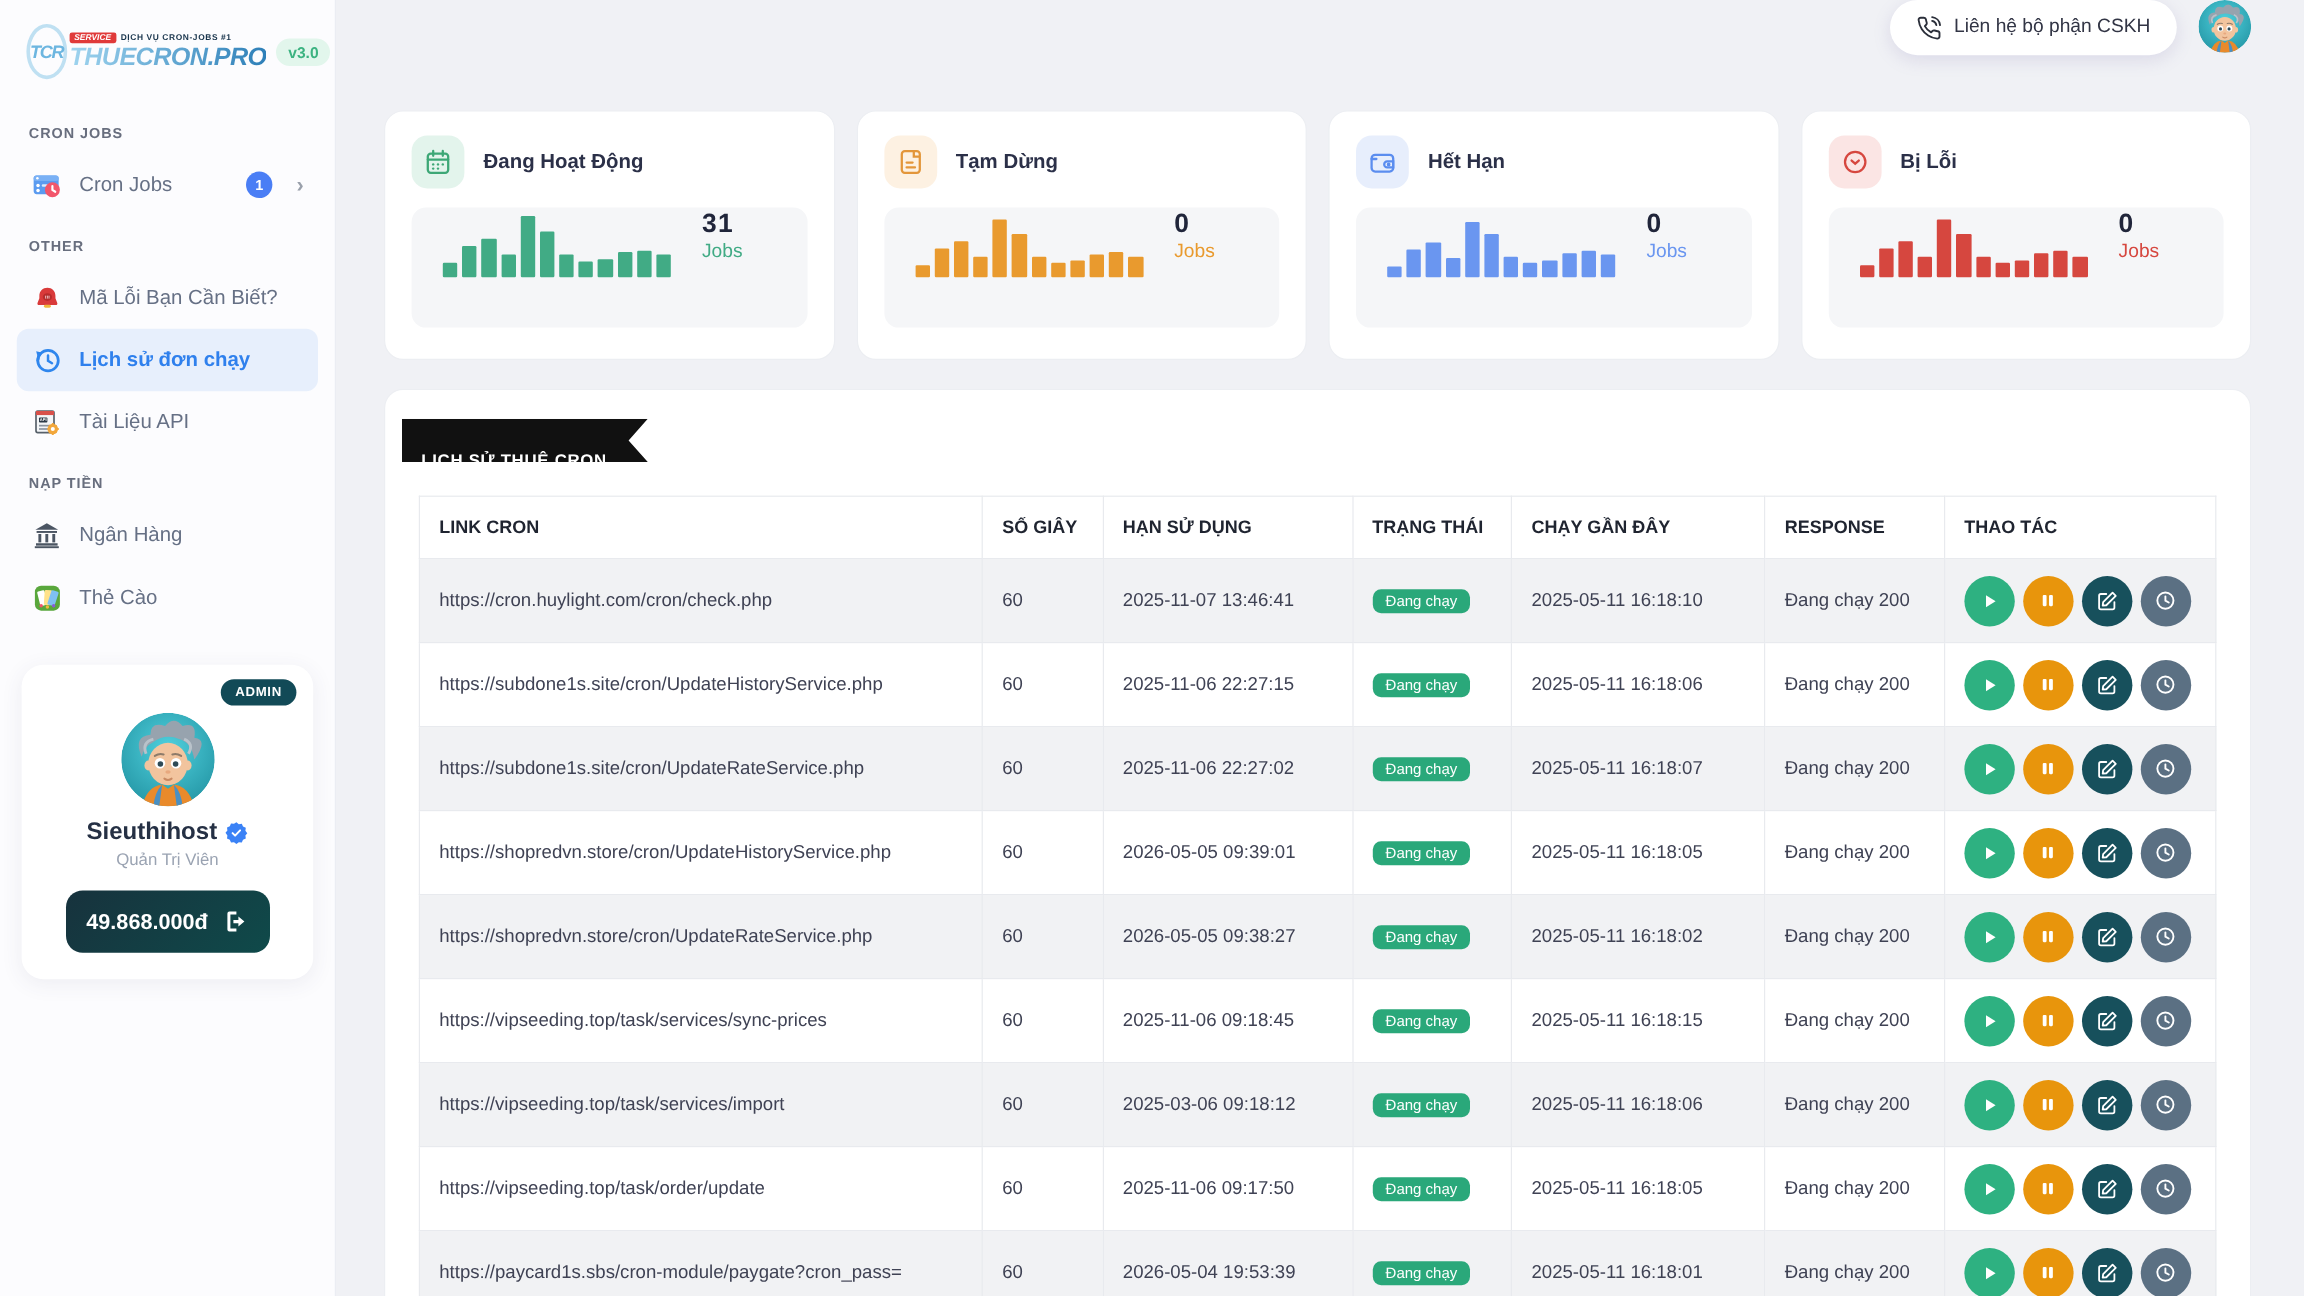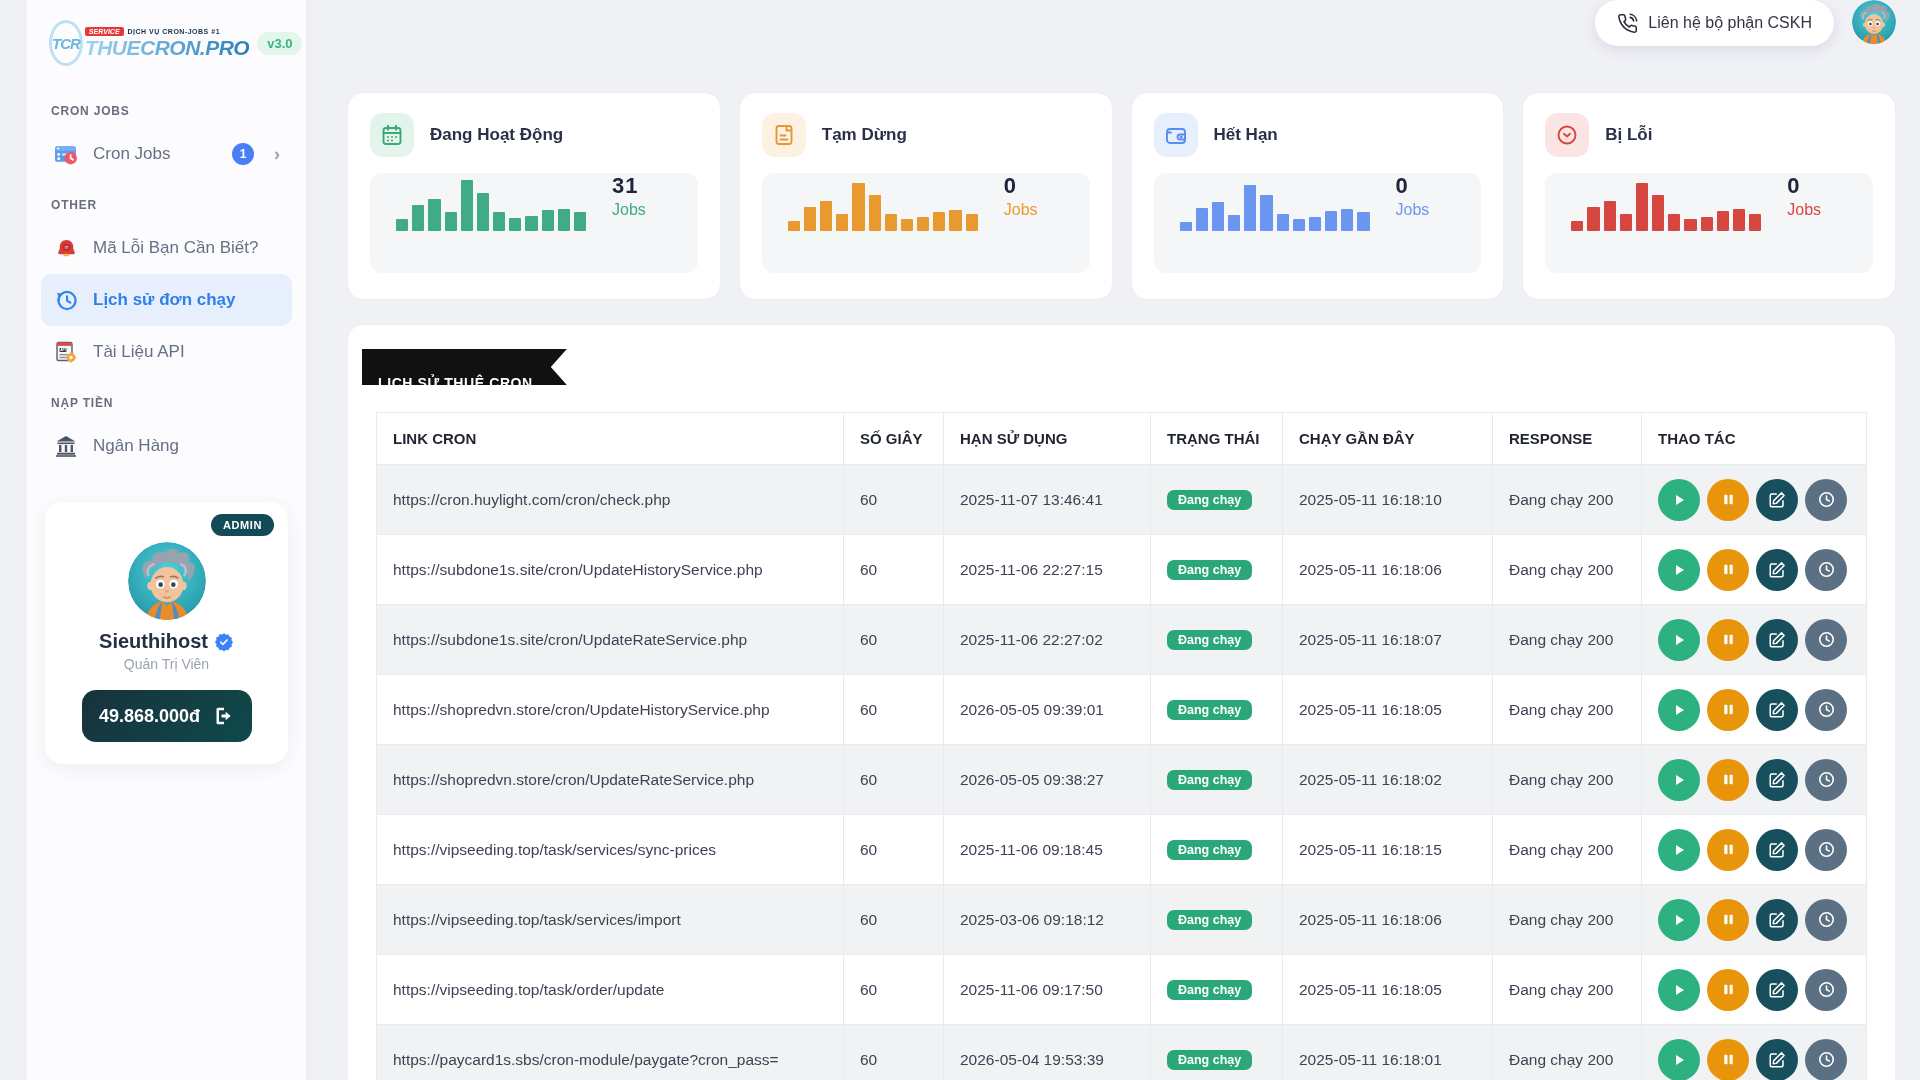--- a/index.html
+++ b/index.html
@@ -1,21 +1,21 @@
 <!DOCTYPE html>
 <html><head>
 <meta charset="utf-8">
 <style>
   * { margin:0; padding:0; box-sizing:border-box; }
   html,body { width:1920px; height:1080px; overflow:hidden; }
   body { font-family:"Liberation Sans","DejaVu Sans",sans-serif; background:#f0f1f5; color:#2b2f45; }
   .app { display:flex; width:1920px; height:1080px; }
 
   
-  .sidebar { width:280px; min-width:280px; background:#fcfcfe; border-right:1px solid #ebedf3; padding:14px 14px 0 14px; display:flex; flex-direction:column;margin-left:27px; }
+  .sidebar { width:280px; min-width:280px; background:#fcfcfe; border-right:1px solid #ebedf3; padding:14px 14px 0 14px; display:flex; flex-direction:column; }
   .logo-row { display:flex; align-items:center; gap:8px; padding:6px 4px 20px 8px; }
   .logo-circle { width:46px; height:46px; border-radius:50%; border:3px solid #bfe0f2; display:flex; align-items:center; justify-content:center; font-weight:bold; font-style:italic; font-size:15px; color:#6db6e0; letter-spacing:-1px; }
   .logo-text { display:flex; flex-direction:column; margin-left:-6px; }
   .logo-tagline { display:flex; align-items:center; gap:4px; }
   .service-tag { background:#e03a3a; color:#fff; font-size:7px; font-weight:bold; font-style:italic; padding:1px 4px; border-radius:2px; }
   .tagline-text { font-size:7px; font-weight:bold; color:#16324a; letter-spacing:.5px; }
   .logo-name { font-size:21px; font-weight:bold; font-style:italic; letter-spacing:-0.5px;
     background:linear-gradient(90deg,#9fd4ef,#2d7fb8); -webkit-background-clip:text; background-clip:text; color:transparent; }
   .version-badge { margin-left:auto; background:#e2f6ec; color:#3cb381; font-size:13px; font-weight:bold; padding:4px 10px; border-radius:12px; }
 
@@ -60,21 +60,21 @@
   .ribbon { display:inline-block; background:#111; color:#fff; font-size:14px; font-weight:bold; letter-spacing:.6px; height:36px; line-height:36px;
     padding:16px 34px 0 16px; margin-left:-14px; clip-path:polygon(0 0,100% 0,calc(100% - 16px) 50%,100% 100%,0 100%); }
   table { width:100%; border-collapse:collapse; margin-top:20px; table-layout:fixed; }
   th, td { border:1px solid #e8eaee; text-align:left; padding:0 16px; }
   th { height:52px; font-size:15px; color:#1f2430; background:#fff; }
   td { height:70px; font-size:15.5px; color:#3f4254; }
   tbody tr:nth-child(odd) td { background:#f1f2f4; }
   tbody tr:nth-child(even) td { background:#fff; }
   col.c-link{width:467px;} col.c-sec{width:100px;} col.c-exp{width:207px;} col.c-status{width:132px;}
   col.c-run{width:210px;} col.c-resp{width:149px;} col.c-act{width:225px;}
-  .status-badge { display:inline-block; background:#2aa87a; color:#fff; font-size:12.5px; font-weight:bold; padding:3px 11px; border-radius:7px; }
+  .status-badge { display:inline-block; background:#2aa87a; color:#fff; font-size:12.5px; font-weight:normal; padding:3px 11px; border-radius:7px; }
   .actions { display:flex; gap:7px; align-items:center; }
   .action-btn { width:42px; height:42px; border-radius:50%; border:none; display:flex; align-items:center; justify-content:center; cursor:pointer; flex:none; }
   .action-play { background:#2eb181; } .action-pause { background:#e8950c; }
   .action-edit { background:#17505c; } .action-history { background:#5b7083; }
 </style>
 </head>
 <body>
 
 <div class="app">
 
@@ -174,20 +174,34 @@
                   <rect x="5" y="11" width="2.4" height="7"></rect>
                   <rect x="10.8" y="11" width="2.4" height="7"></rect>
                   <rect x="16.6" y="11" width="2.4" height="7"></rect>
                   <rect x="3" y="18.7" width="18" height="2"></rect>
                   <rect x="2" y="21.2" width="20" height="1.6"></rect>
                 </svg>
               </span>
     <span class="nav-label">Ngân Hàng</span>
   </div>
 
+  <div class="nav-item">
+    <span class="nav-icon">
+                <svg width="25" height="25" viewBox="0 0 24 24">
+                  <rect x="2" y="2" width="20" height="20" rx="5" fill="#59a73c"></rect>
+                  <rect x="5" y="6" width="6" height="12" rx="1" fill="#fff" transform="rotate(-14 8 12)"></rect>
+                  <rect x="9.5" y="5.5" width="6" height="12" rx="1" fill="#ffe28a" transform="rotate(4 12.5 11.5)"></rect>
+                  <rect x="13.5" y="6" width="6" height="12" rx="1" fill="#7fc0f2" transform="rotate(18 16.5 12)"></rect>
+                  <circle cx="7" cy="18" r="1.4" fill="#f2566b"></circle>
+                  <circle cx="12" cy="19" r="1.4" fill="#f0b73c"></circle>
+                  <circle cx="17" cy="18" r="1.4" fill="#8a5cd6"></circle>
+                </svg>
+              </span>
+    <span class="nav-label">Thẻ Cào</span>
+  </div>
 </div>
   </div>
 </nav>
 
     <div class="user-card">
       <span class="admin-badge">ADMIN</span>
       <span class="user-avatar" id="sidebar-avatar"><svg width="100%" height="100%" viewBox="0 0 64 64">
             <defs>
               <radialGradient id="ag" cx="50%" cy="38%" r="75%">
                 <stop offset="0%" stop-color="#4fd0dd"></stop>

